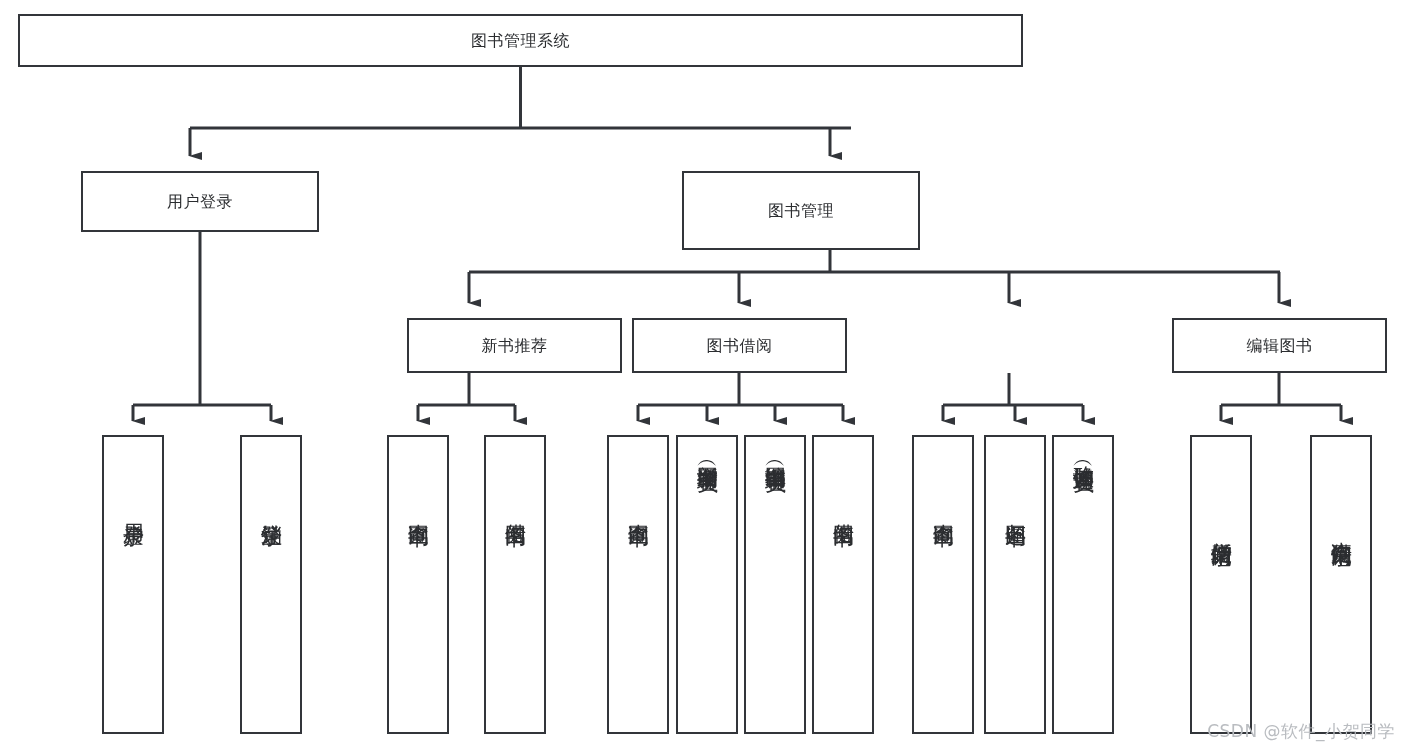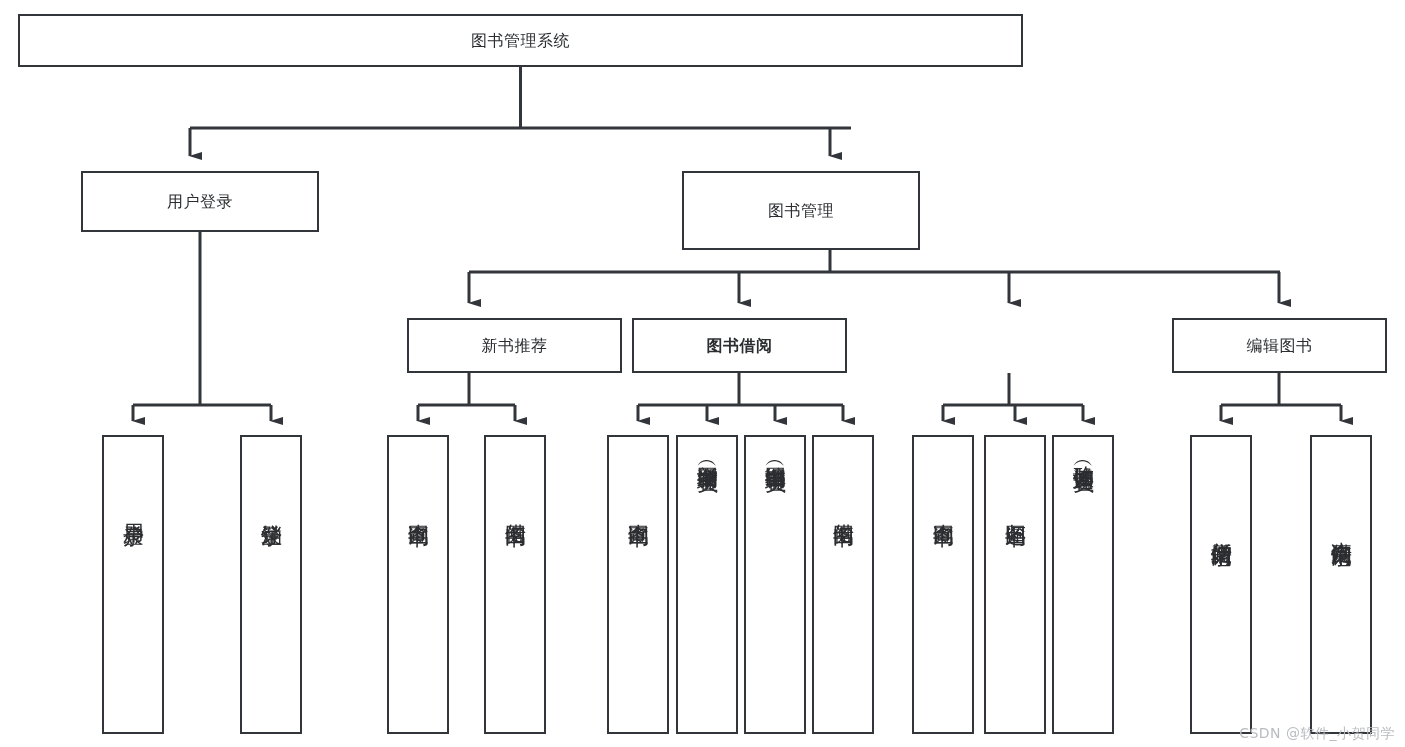--- a/index.html
+++ b/index.html
@@ -63,21 +63,21 @@
   .node.vert.midshort .label {
     margin-top: 78px;
   }
   .node.vert.top .label {
     margin-top: 2px;
   }
   #watermark {
     position: absolute;
     right: 10px;
     bottom: 4px;
-    font-size: 14px;
+    font-size: 17px;
     color: #b9bcc0;
     letter-spacing: 0.5px;
     white-space: nowrap;
   }
 </style>
 </head>
 <body>
 
 <div id="diagram">
 
@@ -138,21 +138,21 @@
   <div class="node horiz" style="left:81px; top:171px; width:238px; height:61px;">
     <span class="label">用户登录</span>
   </div>
   <div class="node horiz" style="left:682px; top:171px; width:238px; height:79px;">
     <span class="label">图书管理</span>
   </div>
 
   <div class="node horiz" style="left:362px; top:318px; width:215px; height:55px;margin-left:45px;">
     <span class="label">新书推荐</span>
   </div>
-  <div class="node horiz" style="left:632px; top:318px; width:215px; height:55px;font-weight:bold;">
+  <div class="node horiz" style="left:632px; top:318px; width:215px; height:55px;">
     <span class="label">图书借阅</span>
   </div>
   <div class="node horiz" style="left:1172px; top:318px; width:215px; height:55px;">
     <span class="label">编辑图书</span>
   </div>
 
   <div class="node vert mid" style="left:102px; top:435px; width:62px; height:299px;">
     <span class="label">用户登录</span>
   </div>
   <div class="node vert mid" style="left:240px; top:435px; width:62px; height:299px;">

